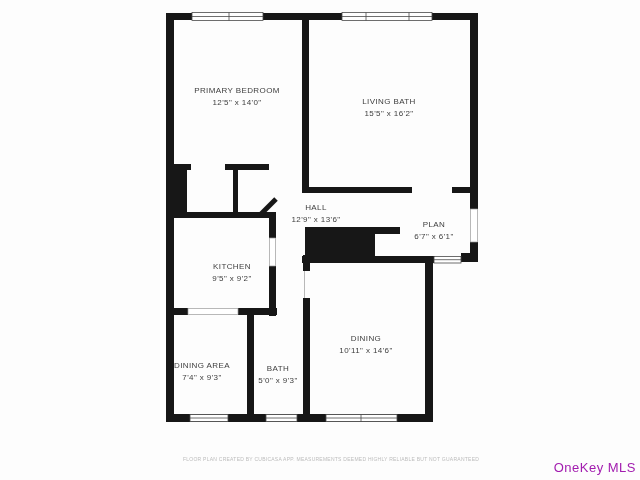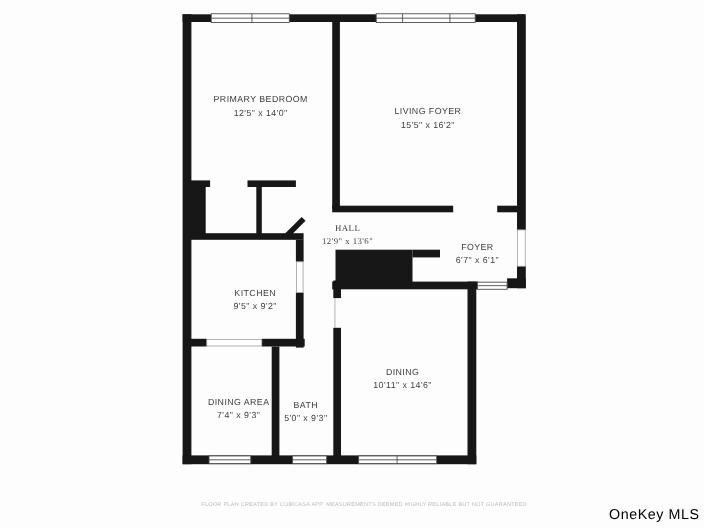--- a/index.html
+++ b/index.html
@@ -18,21 +18,21 @@
     position:absolute;transform:translate(-50%,-50%);text-align:center;
     color:#3d3d3d;white-space:nowrap;line-height:12px;letter-spacing:0.4px;
   }
   .room-label .rname{font-size:8px;}
   .room-label .rdims{font-size:8px;}
   #disclaimer{
     position:absolute;left:183px;top:456px;font-size:5px;letter-spacing:0.25px;
     color:#bcbcbc;white-space:nowrap;
   }
   #watermark{
-    position:absolute;right:4px;top:460px;font-size:13px;color:#000000;
+    position:absolute;right:4px;top:460px;font-size:13px;color:#a21caf;
     letter-spacing:0.5px;white-space:nowrap;
   }
 </style>
 </head>
 <body>
 
 <div id="stage">
 
   <svg id="plan-svg" viewBox="0 0 640 480" xmlns="http://www.w3.org/2000/svg">
 
@@ -103,36 +103,36 @@
       <line class="winline" x1="434" y1="259.7" x2="461" y2="259.7"></line>
     </g>
   </svg>
 
   <div id="room-labels">
       <div class="room-label" style="left: 237px; top: 97px;">
         <div class="rname">PRIMARY BEDROOM</div>
         <div class="rdims">12'5" x 14'0"</div>
       </div>
       <div class="room-label" style="left: 389px; top: 108px;">
-        <div class="rname">LIVING FOYER</div>
+        <div class="rname">LIVING BATH</div>
         <div class="rdims">15'5" x 16'2"</div>
       </div>
-      <div class="room-label" style="left: 316px; top: 214px; font-family: Liberation Serif, serif;">
+      <div class="room-label" style="left: 316px; top: 214px;">
         <div class="rname">HALL</div>
         <div class="rdims">12'9" x 13'6"</div>
       </div>
       <div class="room-label" style="left: 434px; top: 231px;">
-        <div class="rname">FOYER</div>
+        <div class="rname">PLAN</div>
         <div class="rdims">6'7" x 6'1"</div>
       </div>
       <div class="room-label" style="left: 220px; top: 273px; margin-left: 12px;">
         <div class="rname">KITCHEN</div>
         <div class="rdims">9'5" x 9'2"</div>
       </div>
-      <div class="room-label" style="left: 217px; top: 372px; text-align: center;">
+      <div class="room-label" style="left: 202px; top: 372px; text-align: center;">
         <div class="rname">DINING AREA</div>
         <div class="rdims">7'4" x 9'3"</div>
       </div>
       <div class="room-label" style="left: 278px; top: 355px; margin-top: 20px;">
         <div class="rname">BATH</div>
         <div class="rdims">5'0" x 9'3"</div>
       </div>
       <div class="room-label" style="left: 366px; top: 345px;">
         <div class="rname">DINING</div>
         <div class="rdims">10'11" x 14'6"</div>

